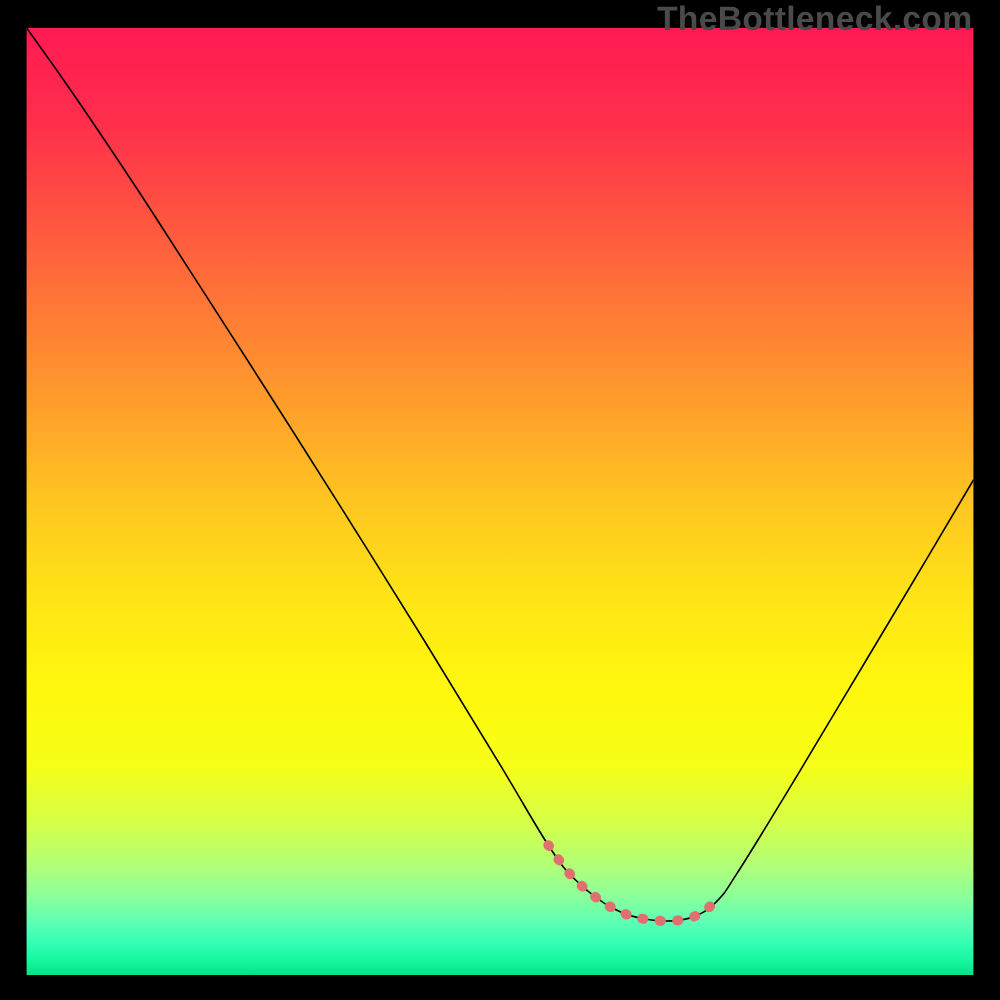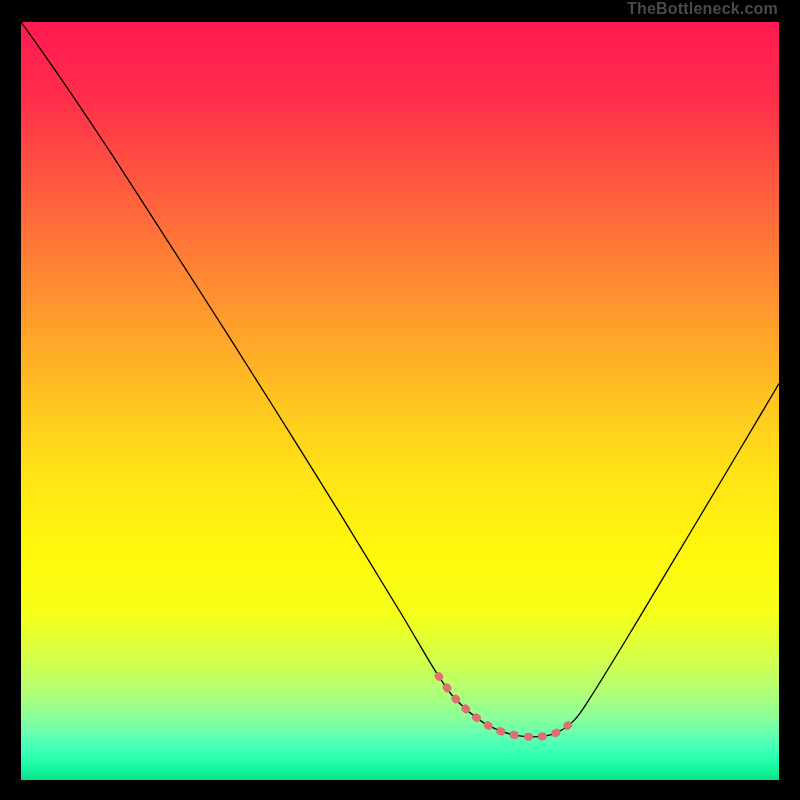--- a/index.html
+++ b/index.html
@@ -24,21 +24,21 @@
     top: 22px;
     width: 758px;
     height: 758px;
     overflow: hidden;
   }
   .watermark {
     position: absolute;
     top: 0px;
     right: 22px;
     font-family: Arial, Helvetica, sans-serif;
-    font-size: 16px;
+    font-size: 27px;
     font-weight: bold;
     color: #4a4a4a;
     letter-spacing: 0.2px;
   }
   svg {
     display: block;
   }
 </style>
 </head>
 <body>

